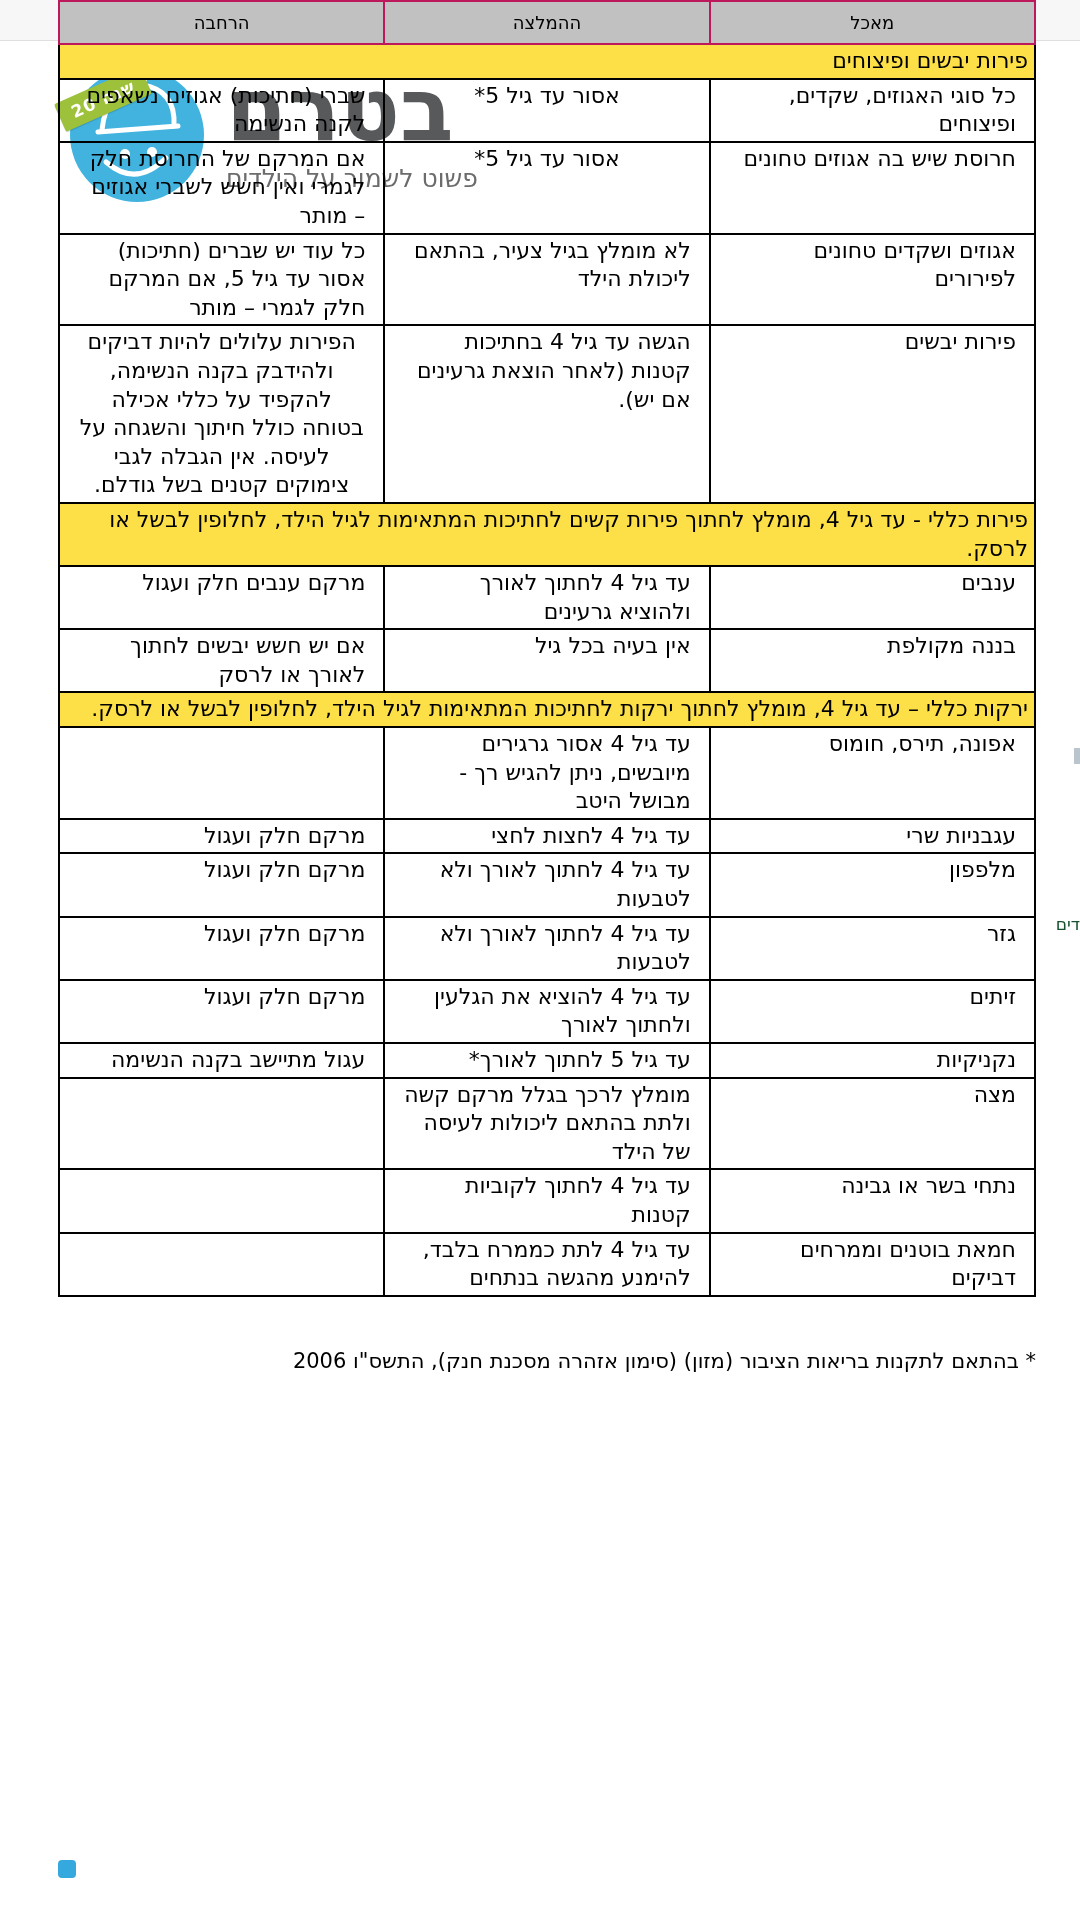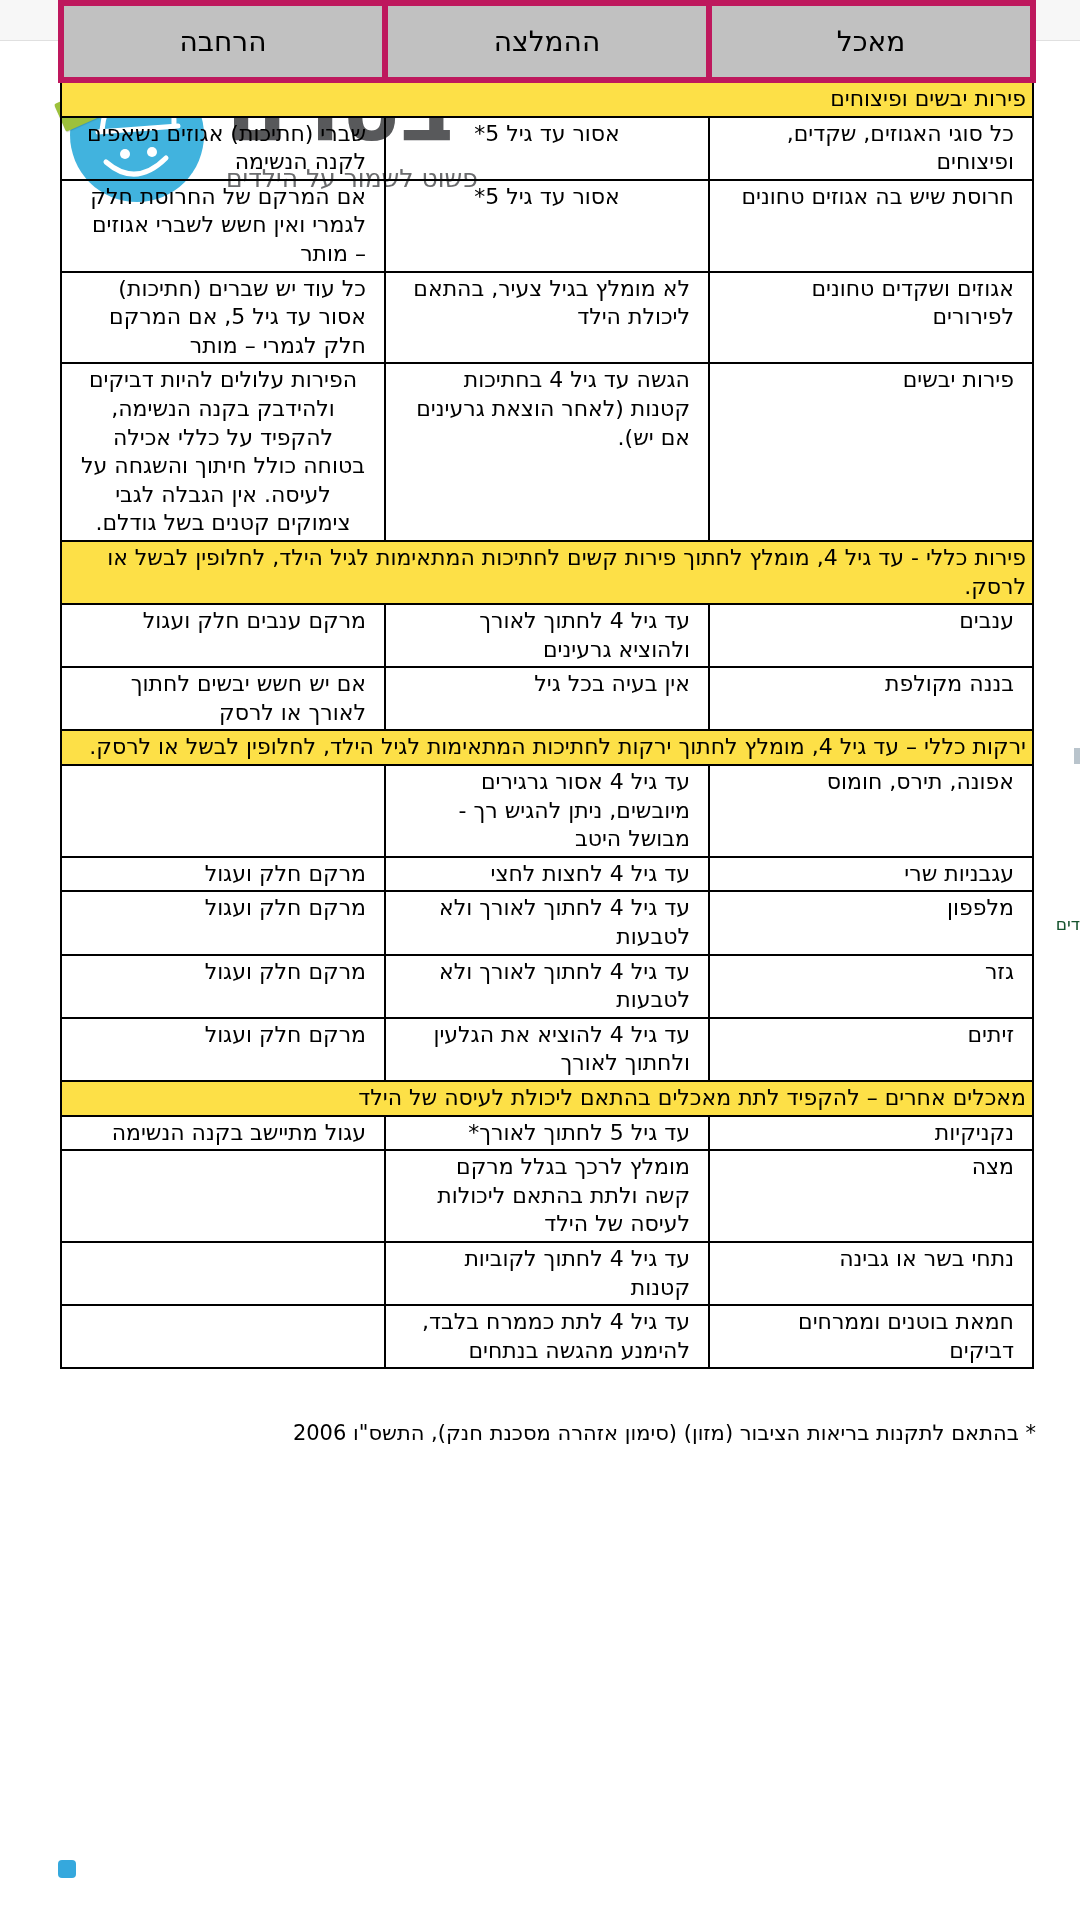--- a/index.html
+++ b/index.html
@@ -42,22 +42,22 @@
   }
   .doc-title{
     margin:228px 0 8px 0;font-size:25px;font-weight:bold;color:#000;
   }
   table.food{
     width:100%;border-collapse:collapse;table-layout:fixed;
     border:2px solid #000;
   }
   table.food col{width:33.33%;}
   table.food th{
-    border:6px solid #be185d;background:#c1c1c1;
-    font-weight:normal;font-size:28px;text-align:center;padding:19px 6px;
+    border:2px solid #be185d;background:#c1c1c1;
+    font-weight:normal;font-size:18px;text-align:center;padding:10px 6px;
   }
   table.food td{
     border:2px solid #000;vertical-align:top;
     font-size:22px;line-height:1.3;padding:2px 18px;text-align:right;
   }
   table.food td.section-cell{
     background:#fde047;padding:2px 6px;
   }
   table.food td.center{text-align:center;}
   .footnote{
@@ -175,23 +175,20 @@
           <td>גזר</td>
           <td>עד גיל 4 לחתוך לאורך ולא לטבעות</td>
           <td>מרקם חלק ועגול</td>
         </tr>
         <tr>
           <td>זיתים</td>
           <td>עד גיל 4 להוציא את הגלעין ולחתוך לאורך</td>
           <td>מרקם חלק ועגול</td>
         </tr>
         <tr>
-          <td colspan="3" class="section-cell">מאכלים אחרים – להקפיד לתת מאכלים בהתאם ליכולת לעיסה של הילד</td>
-        </tr>
-        <tr>
           <td>נקניקיות</td>
           <td>עד גיל 5 לחתוך לאורך*</td>
           <td>עגול מתיישב בקנה הנשימה</td>
         </tr>
         <tr>
           <td>מצה</td>
           <td>מומלץ לרכך בגלל מרקם קשה ולתת בהתאם ליכולות לעיסה של הילד</td>
           <td></td>
         </tr>
         <tr>

